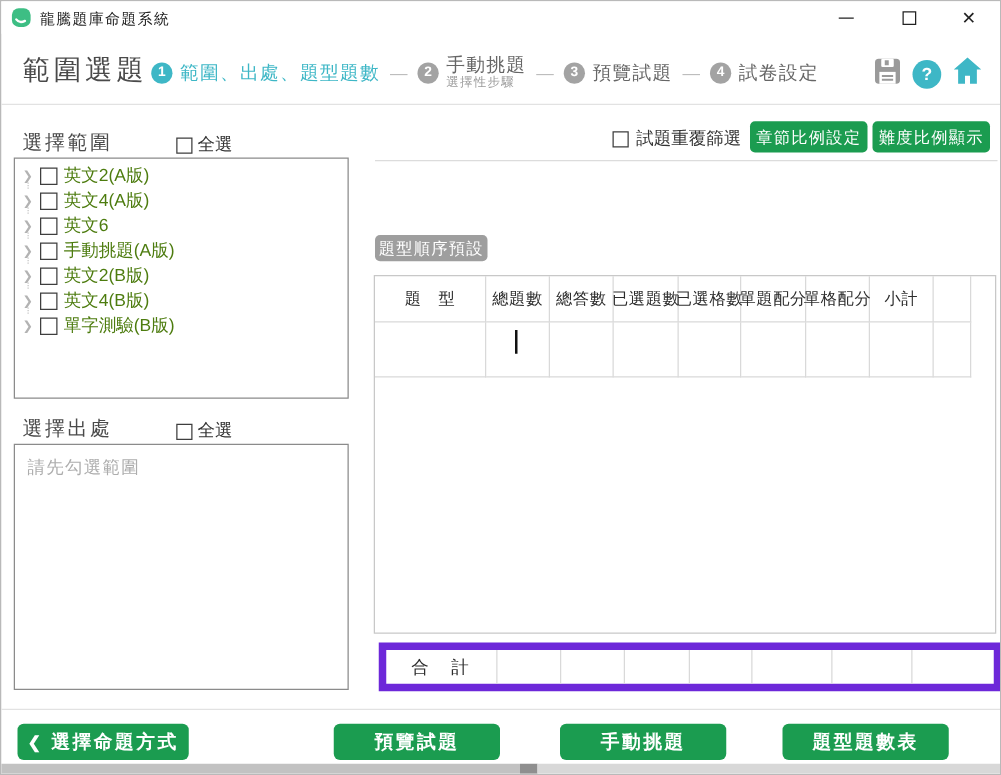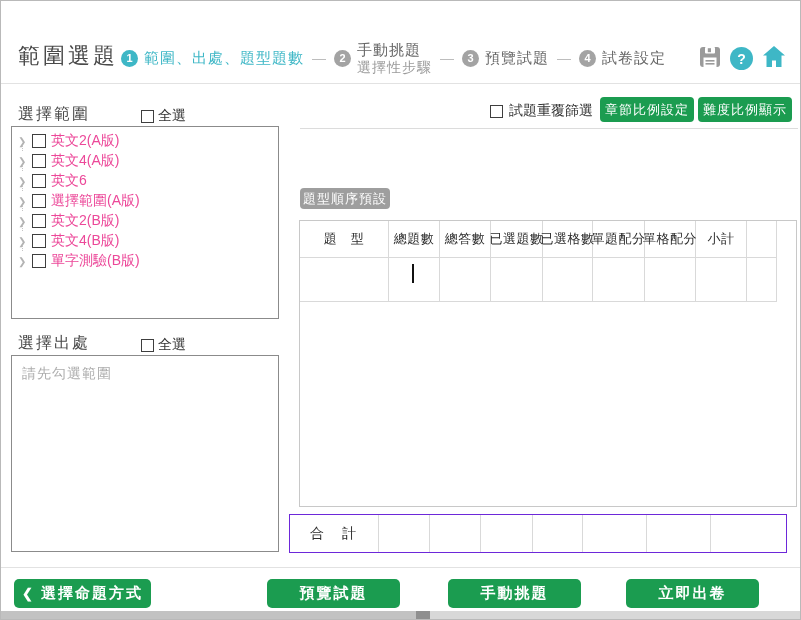--- a/index.html
+++ b/index.html
@@ -23,21 +23,21 @@
   .page-title { position:absolute; left:17px; top:40px; font-size:22px; color:#4a4a4a; letter-spacing:3px; }
   .steps { position:absolute; left:120px; top:40px; height:34px; display:flex; align-items:center; }
   .step-circle { width:17px; height:17px; border-radius:50%; color:#fff; font-size:11px; font-weight:bold;
                  display:inline-flex; align-items:center; justify-content:center; flex:none; margin-right:6px; }
   .step-circle.active { background:#3eb7c6; }
   .step-circle.inactive { background:#a3a3a3; }
   .step-label { font-size:15px; letter-spacing:1px; white-space:nowrap; }
   .step-label.active { color:#3eb7c6; }
   .step-label.inactive { color:#666; }
   .step-stack { display:flex; flex-direction:column; line-height:1.15; }
-  .step-sub { font-size:14px; color:#9b9b9b; letter-spacing:1px; }
+  .step-sub { font-size:10px; color:#9b9b9b; letter-spacing:1px; }
   .step-sep { color:#bdbdbd; font-size:14px; margin:0 8px; }
   .hdr-icons { position:absolute; right:14px; top:44px; display:flex; align-items:center; gap:9px; }
   .help-circle { width:23px; height:23px; border-radius:50%; background:#3eb7c6; color:#fff;
                  font-size:14px; font-weight:bold; display:flex; align-items:center; justify-content:center; }
   .divider-h { position:absolute; height:1px; background:#e2e2e2; }
   .divider-top { left:0; top:82px; width:801px; }
   .divider-main { left:299px; top:127px; width:498px; background:#dcdcdc; }
   .divider-bottom { left:0; top:566px; width:801px; }
 
   
@@ -46,21 +46,21 @@
   .checkbox { width:13px; height:13px; border:1.5px solid #3e3e3e; background:#fff; flex:none; }
   .panel-box { position:absolute; border:1px solid #8b8b8b; background:#fff; }
   .box-range { left:10px; top:125px; width:268px; height:193px; }
   .box-source { left:10px; top:354px; width:268px; height:197px; }
   .tree { position:absolute; left:0; top:4px; width:100%; }
   .tree-item { position:relative; display:flex; align-items:center; height:20px; padding-left:6px; }
   .chev { color:#b3b3b3; font-size:10px; width:14px; flex:none; }
   .tree-item::after { content:""; position:absolute; left:10px; top:15px; height:5px; border-left:1px dotted #c4c4c4; }
   .tree-item:last-child::after { display:none; }
   .tree-cb { width:14px; height:14px; border:1.5px solid #3e3e3e; background:#fff; flex:none; margin-right:5px; }
-  .tree-label { font-size:14px; color:#ec4899; }
+  .tree-label { font-size:14px; color:#4d7c0f; }
   .placeholder { position:absolute; left:10px; top:9px; font-size:14px; color:#adadad; letter-spacing:1px; }
 
   
   .main-title { position:absolute; left:300px; top:98px; font-size:16px; color:#4a4a4a; letter-spacing:1px; }
   .dup-filter { position:absolute; left:489px; top:101px; display:flex; align-items:center; gap:6px;
                 font-size:14px; color:#333; }
   .btn-green { background:#1b9c50; color:#fff; border:none; border-radius:4px; cursor:pointer;
                display:flex; align-items:center; justify-content:center; white-space:nowrap; }
   .btn-ratio { position:absolute; top:96px; width:94px; height:25px; font-size:13px; letter-spacing:1px; }
   .btn-chapter { left:599px;text-align:right; } .btn-difficulty { left:697px; }
@@ -83,22 +83,22 @@
   .qrow > .qcell:nth-child(8){ width:51px; }
   .qrow > .qcell:nth-child(9){ width:30px; }
   .qhead { height:37px;justify-content:center; }
   .qhead .qcell { border-bottom:1px solid #d9d9d9; letter-spacing:0.5px; }
   .qbody { height:44px; }
   .qbody .qcell { border-bottom:1px solid #d9d9d9; }
   .caret { position:absolute; left:23px; top:6px; width:2px; height:19px; background:#111;
            animation:blink 1.1s steps(1) infinite; }
   @keyframes blink { 50% { opacity:0; } }
 
-  .totals-box { position:absolute; left:288px; top:513px; width:498px; height:39px;
-                border:1px solid #6d28d9; background:#fff; display:flex; }
+  .totals-box { position:absolute; left:302px; top:513px; width:498px; height:39px;
+                border:6px solid #6d28d9; background:#fff; display:flex; }
   .tcell { border-right:1px solid #d9d9d9; height:100%; display:flex; align-items:center;
            justify-content:center; font-size:14px; color:#2c2c2c; letter-spacing:2px; }
   .tcell:nth-child(1){ width:89px; }
   .tcell:nth-child(2){ width:51px; }
   .tcell:nth-child(3){ width:51px; }
   .tcell:nth-child(4){ width:52px; }
   .tcell:nth-child(5){ width:50px; }
   .tcell:nth-child(6){ width:64px; }
   .tcell:nth-child(7){ width:64px; }
   .tcell:nth-child(8){ flex:1; border-right:none; }
@@ -115,20 +115,38 @@
   .bottom-strip { position:absolute; left:0; bottom:0; width:100%; height:8px; display:flex; }
   .strip-l { width:415px; background:#c2c2c2; }
   .strip-m { width:14px; background:#8f8f8f; }
   .strip-r { flex:1; background:#d8d8d8; }
 </style>
 </head>
 <body>
 
 <div id="app">
 
+  <div class="titlebar">
+    <span class="app-icon">
+      <svg width="16" height="16" viewBox="0 0 16 16">
+        <rect x="0.5" y="0.5" width="15" height="15" rx="5.5" fill="#3dbe84"></rect>
+        <path d="M4 9.5 q2.5 3.5 7 1.2" stroke="#fff" stroke-width="1.8" fill="none" stroke-linecap="round"></path>
+      </svg>
+    </span>
+    <span class="app-title">龍騰題庫命題系統</span>
+    <div class="win-btn win-min">
+        <span class="min-glyph"></span>
+      </div>
+    <div class="win-btn win-max">
+        <span class="max-glyph"></span>
+      </div>
+    <div class="win-btn win-close">
+        <span class="close-glyph">✕</span>
+      </div>
+  </div>
 
   <div class="page-title">範圍選題</div>
 
   <div class="steps">
     <span class="step-circle active">1</span>
     <span class="step-label active">範圍、出處、題型題數</span>
     <span class="step-sep">—</span>
     <span class="step-circle inactive">2</span>
     <span class="step-stack">
       <span class="step-label inactive">手動挑題</span>
@@ -181,21 +199,21 @@
         <span class="tree-label">英文4(A版)</span>
       </div>
         <div class="tree-item">
         <span class="chev">❯</span>
         <span class="tree-cb"></span>
         <span class="tree-label">英文6</span>
       </div>
         <div class="tree-item">
         <span class="chev">❯</span>
         <span class="tree-cb"></span>
-        <span class="tree-label">選擇範圍(A版)</span>
+        <span class="tree-label">手動挑題(A版)</span>
       </div>
         <div class="tree-item">
         <span class="chev">❯</span>
         <span class="tree-cb"></span>
         <span class="tree-label">英文2(B版)</span>
       </div>
         <div class="tree-item">
         <span class="chev">❯</span>
         <span class="tree-cb"></span>
         <span class="tree-label">英文4(B版)</span>
@@ -264,21 +282,21 @@
     <div class="tcell"></div>
   </div>
 
   <div class="divider-h divider-bottom"></div>
   <button class="btn-green btn-footer btn-back">
     <span class="back-chev">❮</span>
     <span>選擇命題方式</span>
   </button>
   <button class="btn-green btn-footer btn-preview">預覽試題</button>
   <button class="btn-green btn-footer btn-manual">手動挑題</button>
-  <button class="btn-green btn-footer btn-generate">立即出卷</button>
+  <button class="btn-green btn-footer btn-generate">題型題數表</button>
 
   <div class="bottom-strip">
     <div class="strip-l"></div>
     <div class="strip-m"></div>
     <div class="strip-r"></div>
   </div>
 
 </div>
 
 </body></html>

